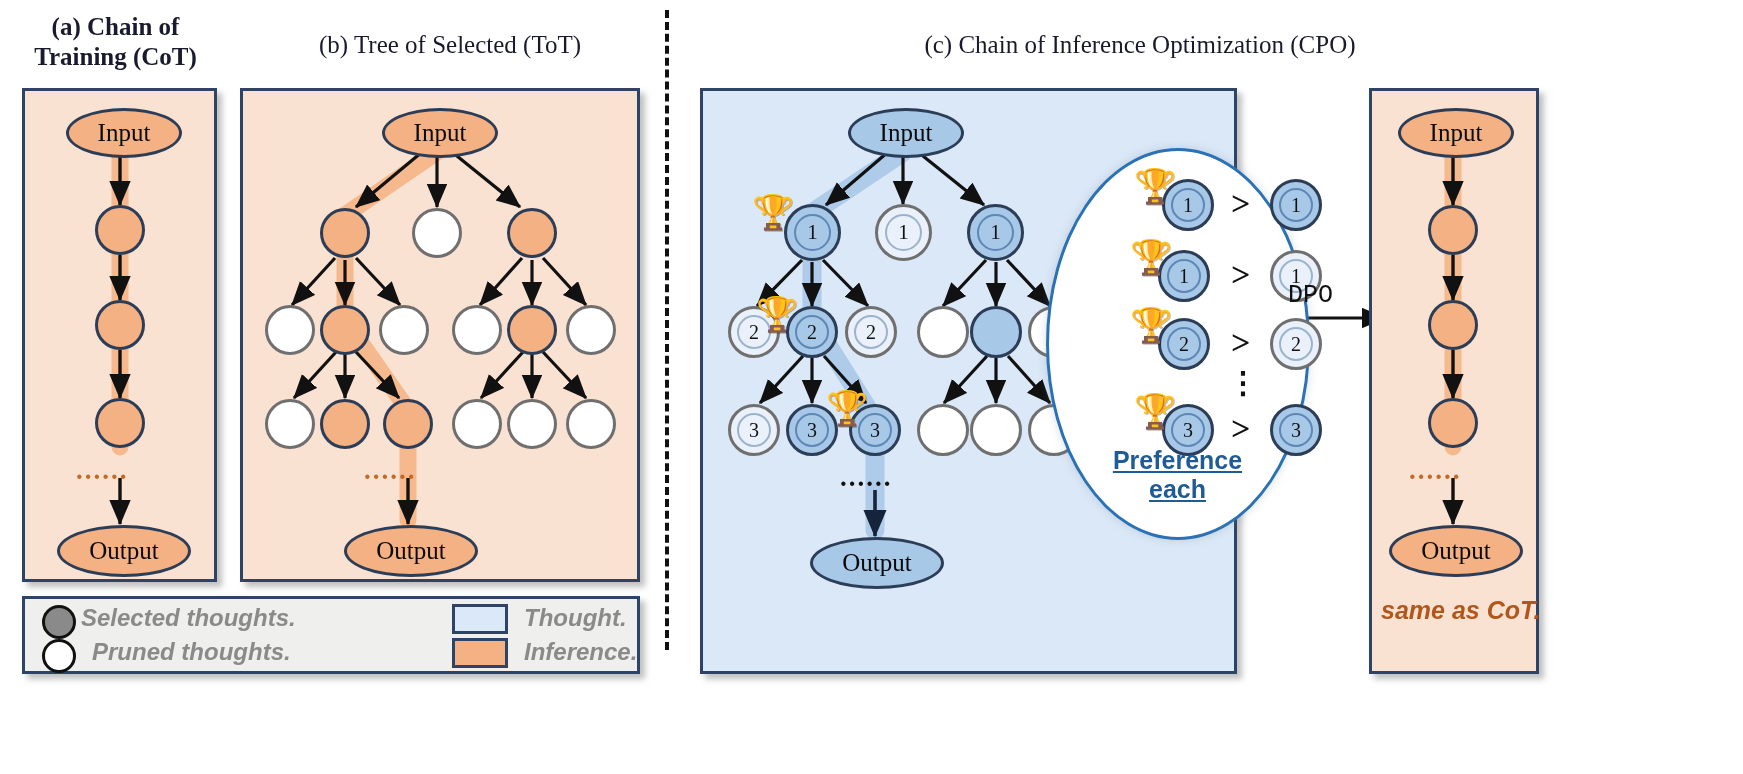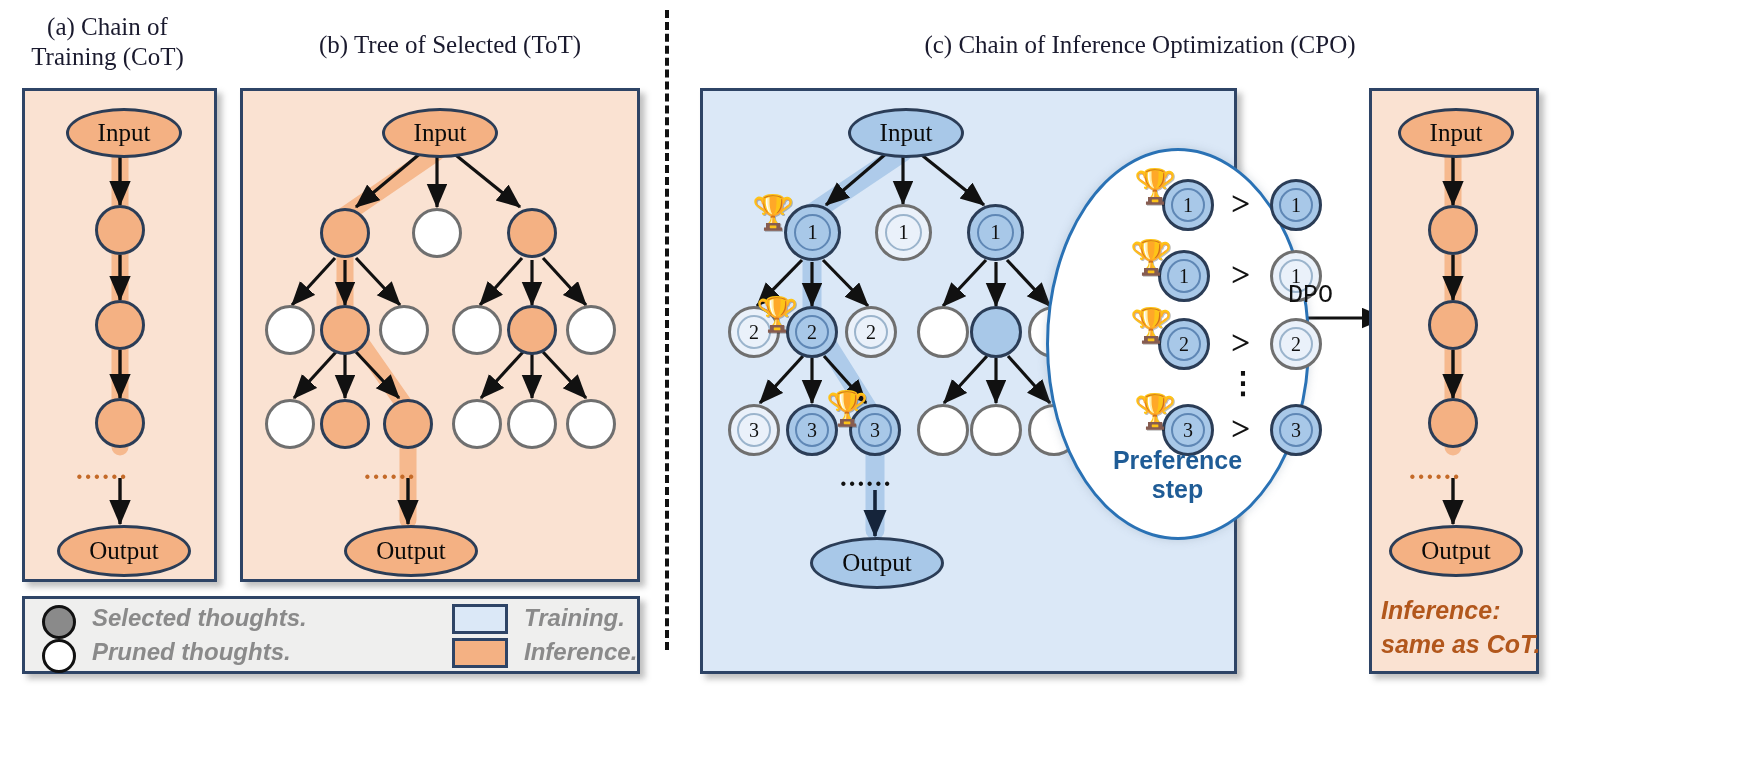--- a/index.html
+++ b/index.html
@@ -52,41 +52,41 @@
                 border-radius:50%;box-shadow:0 0 10px rgba(120,140,160,.30);}
 
   .gt{position:absolute;font-family:"Liberation Serif", serif;font-size:34px;
       color:#111;font-weight:600;}
 
   .vdots{position:absolute;color:#111;font-size:26px;line-height:.5;
          text-align:center;font-weight:bold;}
 
   .preflabel{position:absolute;text-align:center;color:#1f5c96;
              font-family:"Liberation Sans", sans-serif;font-weight:bold;
-             font-size:25px;line-height:1.15;}
+             font-size:25px;line-height:1.15;text-decoration:underline;}
 
   .legtext{position:absolute;color:#8a8a8a;font-style:italic;font-weight:bold;
            font-family:"Liberation Sans", sans-serif;font-size:24px;}
 
   .swatch{position:absolute;border:3px solid #2e4466;box-sizing:border-box;}
 
   .caption-b{position:absolute;color:#24537f;font-style:italic;font-weight:bold;
              font-family:"Liberation Sans", sans-serif;font-size:25px;
              line-height:1.35;}
   .caption-o{position:absolute;color:#b2571c;font-style:italic;font-weight:bold;
              font-family:"Liberation Sans", sans-serif;font-size:25px;
              line-height:1.35;}
 
   .dpo{position:absolute;font-family:Liberation Mono, monospace;font-size:25px;
        color:#111;}
 </style>
 </head>
 <body>
 
-<div class="title" style="left:10px;top:12px;width:195px;">
+<div class="title" style="left:18px;top:12px;width:195px;font-weight:bold;">
   <div>(a) Chain of</div>
   <div>Training (CoT)</div>
 </div>
 
 <div class="title" style="left:250px;top:30px;width:400px;">
   <div>(b) Tree of Selected (ToT)</div>
 </div>
 
 <div class="title" style="left:760px;top:30px;width:760px;">
   <div>(c) Chain of Inference Optimization (CPO)</div>
@@ -176,27 +176,27 @@
 <div class="nd pr" style="left:566px;top:399px;width:50px;height:50px;"></div>
 
 <div class="dots" style="left:364px;top:455px;">......</div>
 <div class="ell o" style="left:344px;top:525px;width:128px;height:46px;">
   <span>Output</span>
 </div>
 
 <div class="legend" style="left:22px;top:596px;width:618px;height:78px;"></div>
 
 <div class="nd" style="left:42px;top:605px;width:34px;height:34px;background:#8a8a8a;border:3px solid #111;"></div>
-<div class="legtext" style="left:92px;top:604px;">Selected thoughts.</div>
+<div class="legtext" style="left:81px;top:604px;">Selected thoughts.</div>
 
 <div class="nd" style="left:42px;top:639px;width:34px;height:34px;background:#ffffff;border:3px solid #111;"></div>
 <div class="legtext" style="left:92px;top:638px;">Pruned thoughts.</div>
 
 <div class="swatch" style="left:452px;top:604px;width:56px;height:30px;background:#dbe8f7;"></div>
-<div class="legtext" style="left:524px;top:604px;">Training.</div>
+<div class="legtext" style="left:524px;top:604px;">Thought.</div>
 
 <div class="swatch" style="left:452px;top:638px;width:56px;height:30px;background:#f4b183;"></div>
 <div class="legtext" style="left:524px;top:638px;">Inference.</div>
 
 <div class="panel train" style="left:700px;top:88px;width:537px;height:586px;"></div>
 
 <svg class="svglayer">
 
   <path d="M903,152 L812,213 L812,320 L875,420 L875,530" stroke="#a8c8e8" stroke-width="19" stroke-linecap="round" stroke-linejoin="round" opacity="0.9" fill="none"></path>
 
@@ -313,21 +313,21 @@
   <div class="inner" style="width:34px;height:34px;border:2px solid #5f87b5;font-size:20px;">3</div>
 </div>
 <div class="trophy" style="left:1134px;top:395px;">🏆</div>
 <div class="gt" style="left:1231px;top:410px;">&gt;</div>
 <div class="ring nd sel-b" style="left:1270px;top:404px;width:52px;height:52px;">
   <div class="inner" style="width:34px;height:34px;border:2px solid #5f87b5;font-size:20px;">3</div>
 </div>
 
 <div class="preflabel" style="left:1110px;top:446px;width:135px;">
   <div>Preference</div>
-  <div>step</div>
+  <div>each</div>
 </div>
 
 <div class="caption-b" style="left:712px;top:594px;width:520px;">
 </div>
 
 <div class="dpo" style="left:1288px;top:281px;">DPO</div>
 
 <div class="panel infer" style="left:1369px;top:88px;width:170px;height:586px;"></div>
 
 <svg class="svglayer">
@@ -343,15 +343,14 @@
 </div>
 <div class="nd sel-o" style="left:1428px;top:205px;width:50px;height:50px;"></div>
 <div class="nd sel-o" style="left:1428px;top:300px;width:50px;height:50px;"></div>
 <div class="nd sel-o" style="left:1428px;top:398px;width:50px;height:50px;"></div>
 <div class="dots" style="left:1409px;top:455px;">......</div>
 <div class="ell o" style="left:1389px;top:525px;width:128px;height:46px;">
   <span>Output</span>
 </div>
 
 <div class="caption-o" style="left:1381px;top:594px;width:160px;">
-  <div>Inference:</div>
   <div>same as CoT.</div>
 </div>
 
 </body></html>

